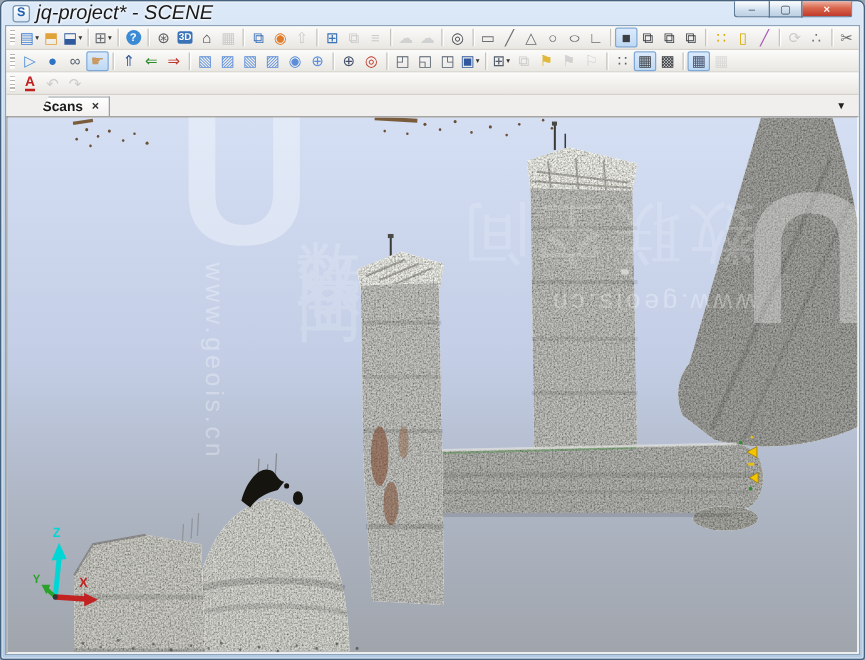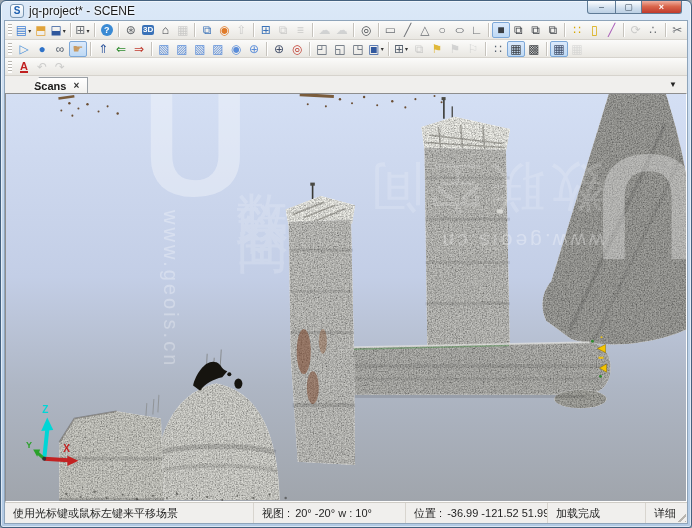--- a/index.html
+++ b/index.html
@@ -4,21 +4,21 @@
 <style>
   html,body{margin:0;padding:0;background:#9aa4ae;font-family:"Liberation Sans","DejaVu Sans",sans-serif;}
   *{box-sizing:border-box;}
   .window{position:relative;width:692px;height:528px;border:1px solid #44617e;border-radius:6px 6px 3px 3px;
     background:linear-gradient(180deg,#dce9f8 0%,#c6d9ee 26%,#b2cae4 100%);
     box-shadow:inset 0 0 0 1px rgba(255,255,255,.55);padding:0 3px 3px;display:flex;flex-direction:column;}
   
   .titlebar{height:19px;display:flex;align-items:center;position:relative;padding-left:6px;}
   .app-logo{width:14px;height:14px;background:linear-gradient(180deg,#ffffff,#dce8f4);border:1px solid #7a96b2;border-radius:3px;
     color:#1d5fb0;font-size:10px;font-weight:bold;text-align:center;line-height:12px;margin-right:5px;}
-  .title-text{font-size:12px;color:#1a1a1a;text-shadow:0 0 3px #fff,0 0 3px #fff;}
+  .title-text{font-size:16px;color:#1a1a1a;text-shadow:0 0 3px #fff,0 0 3px #fff;font-style:italic;}
   .win-controls{position:absolute;top:0;right:6px;display:flex;}
   .win-btn{height:13px;border:1px solid #5f7b96;border-top:none;font-size:9px;line-height:12px;text-align:center;
     color:#3a4a5a;background:linear-gradient(180deg,#fdfeff,#cfdeed 60%,#bcd0e4);margin-left:-1px;}
   .win-btn.min{width:29px;border-radius:0 0 0 3px;}
   .win-btn.max{width:27px;}
   .win-btn.close{width:41px;border-radius:0 0 3px 0;color:#fff;font-weight:bold;
     background:linear-gradient(180deg,#f0b0a0 0%,#d9674d 45%,#c0392b 100%);}
   
   .client{flex:1;display:flex;flex-direction:column;background:#f0efed;border:1px solid #8ea4ba;overflow:hidden;}
   .menubar{height:15px;display:flex;align-items:center;background:#f1f0ee;border-bottom:1px solid #e0ddd8;padding-left:2px;}
@@ -482,35 +482,15 @@
       <div class="wm wm-logo-left">U</div>
       <div class="wm wm-url-left">www.geois.cn</div>
       <div class="wm wm-brand-left">数联空间</div>
       <div class="wm wm-mirror">
         <div class="wm-url-right">www.geois.cn</div>
         <div class="wm-brand-right">数联空间</div>
       </div>
       <div class="wm wm-logo-right">U</div>
     </div>
 
-    <div class="statusbar">
-      <div class="sb-pane">
-        <span>使用光标键或鼠标左键来平移场景</span>
-      </div>
-      <div class="sb-pane sb-view">
-        <span class="sb-label">视图 :</span>
-        <span>20° -20° w :  10°</span>
-      </div>
-      <div class="sb-pane sb-pos">
-        <span class="sb-label">位置 :</span>
-        <span>-36.99 -121.52  51.99</span>
-      </div>
-      <div class="sb-pane sb-load">
-        <span>加载完成</span>
-      </div>
-      <div class="sb-pane sb-detail">
-        <span>详细</span>
-        <div class="sb-grip"></div>
-      </div>
-    </div>
 
   </div>
 </div>
 
 </body></html>

